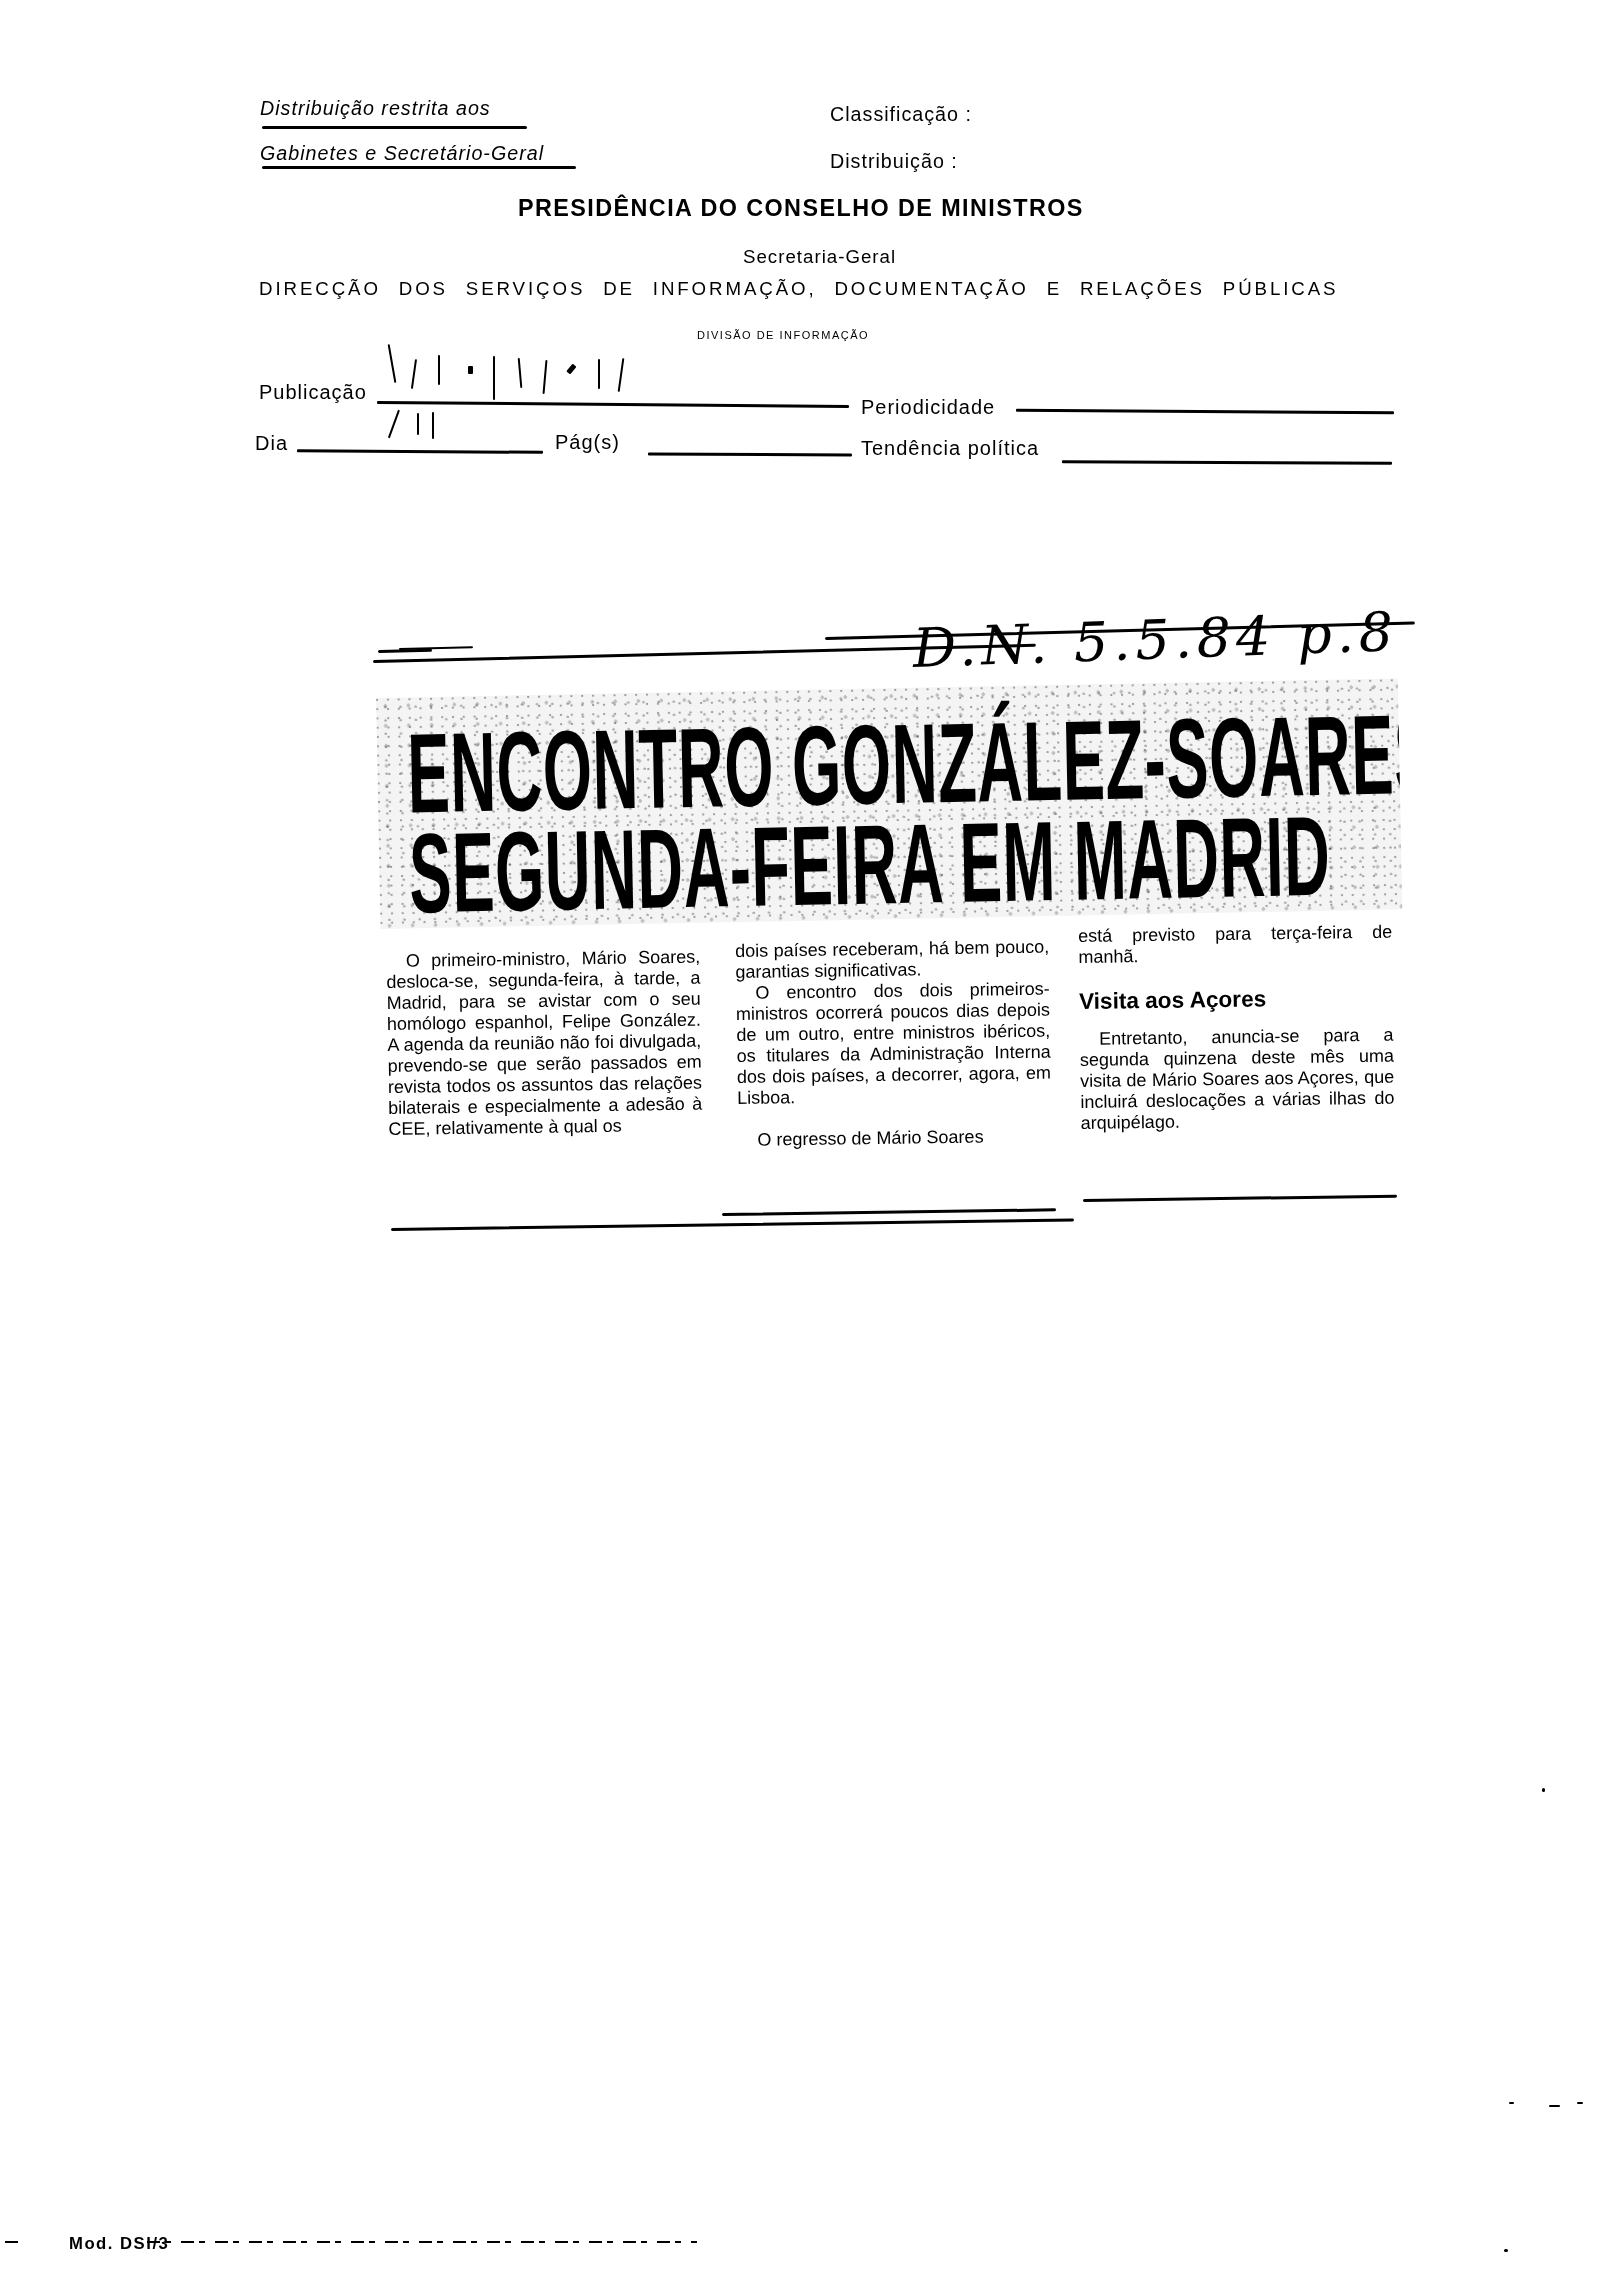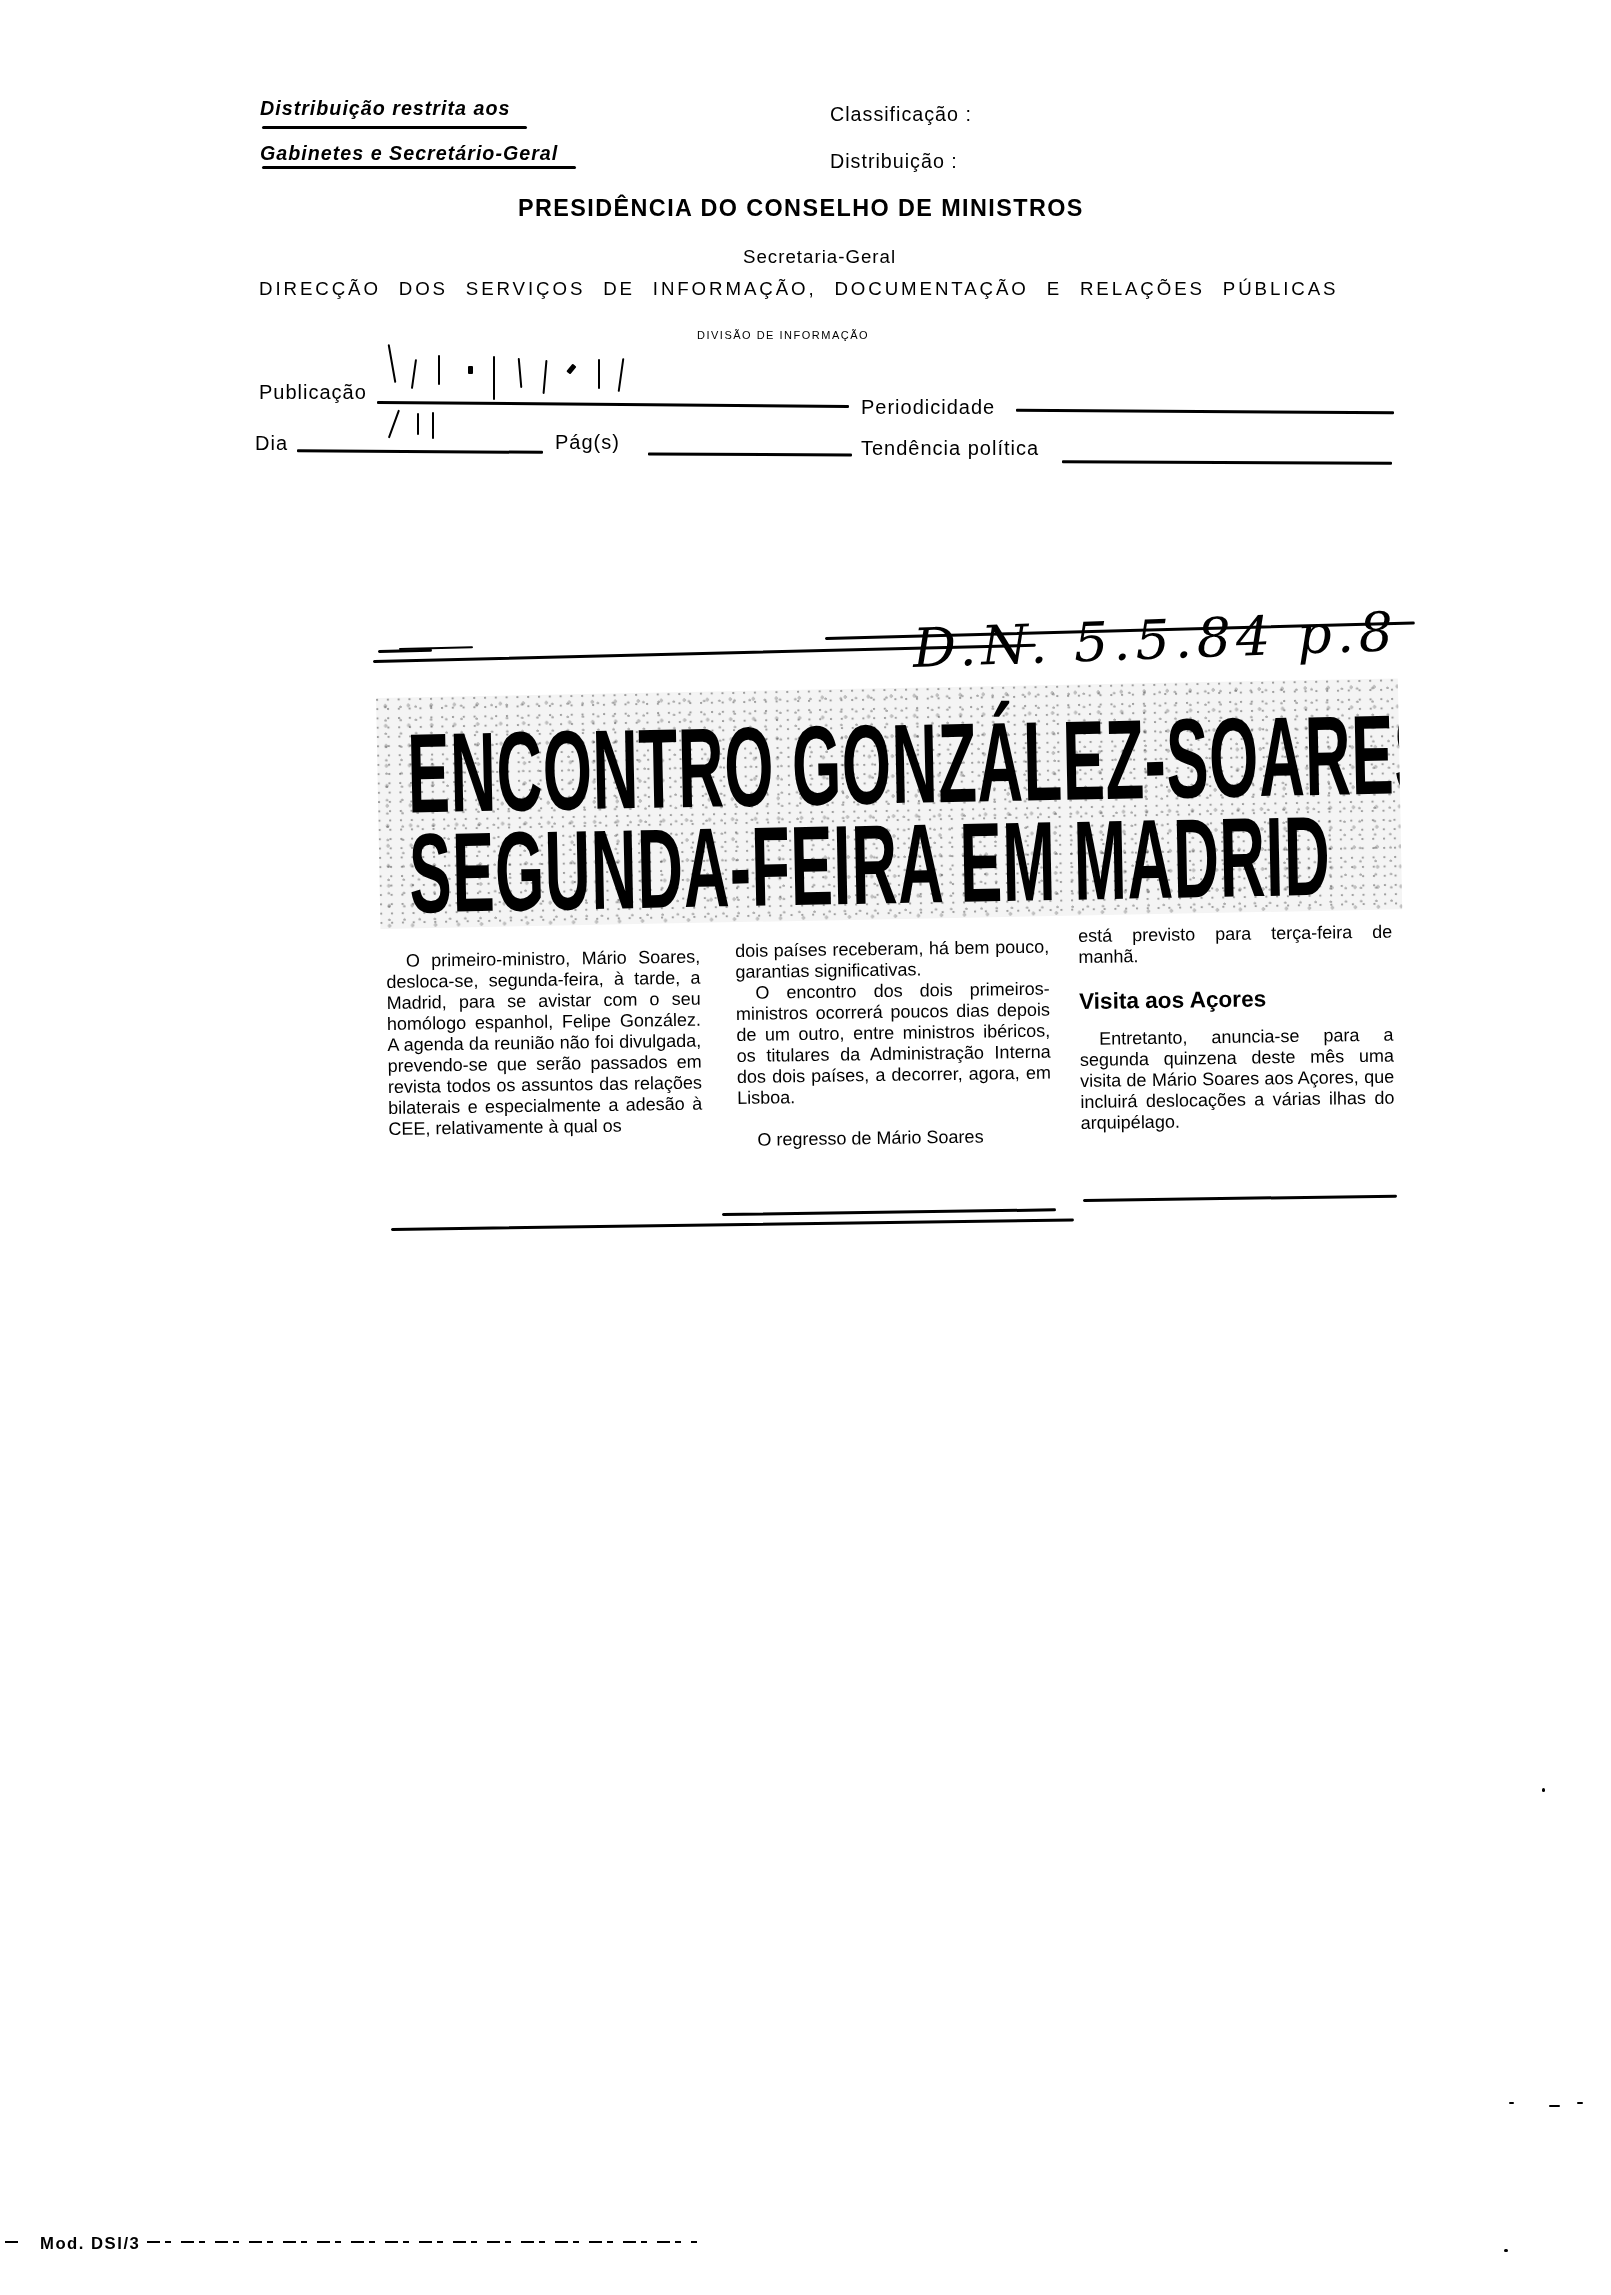--- a/index.html
+++ b/index.html
@@ -17,21 +17,20 @@
     }
     .abs { position: absolute; }
 
     
     .restrict-line {
       font-family: "Liberation Sans", sans-serif;
       font-style: italic;
       font-size: 19.7px;
       letter-spacing: 1px;
       white-space: nowrap;
-      font-weight: bold;
     }
     .restrict-rule {
       height: 3.4px;
       background: #000;
       border-radius: 1.5px;
     }
     .meta-label {
       font-size: 19.7px;
       letter-spacing: 1px;
       white-space: nowrap;
@@ -140,20 +139,21 @@
       margin: 19.7px 0 13.8px 0 !important;
       text-indent: 0 !important;
     }
 
     
     .footer-code {
       font-size: 16.7px;
       font-weight: bold;
       letter-spacing: 1.5px;
       white-space: nowrap;
+      margin-left: 29px;
     }
     .footer-rule {
       height: 1.5px;
       background: repeating-linear-gradient(90deg, #000 0 12.8px, transparent 12.8px 17.7px, #000 17.7px 23.6px, transparent 23.6px 34px);
     }
     .speck {
       position: absolute;
       background: #000;
       border-radius: 1.5px;
     }

